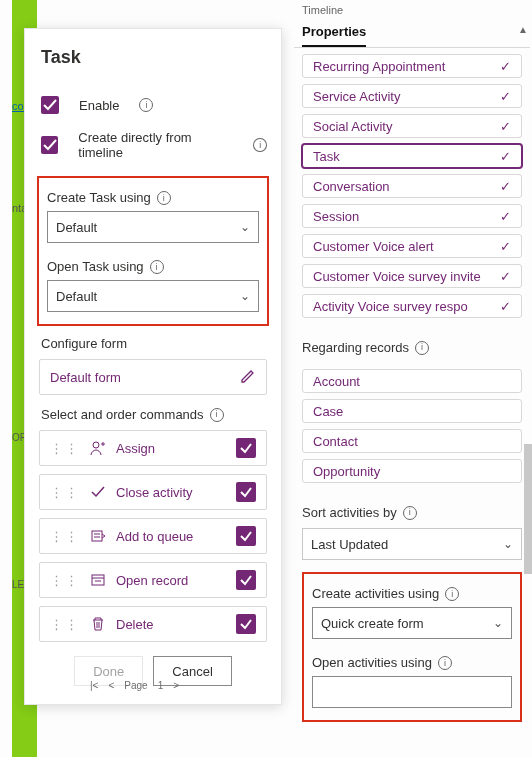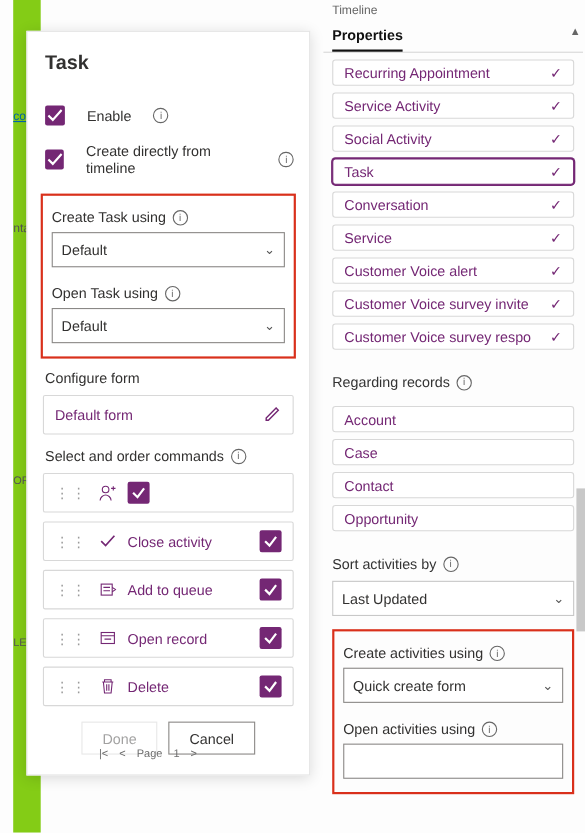--- a/index.html
+++ b/index.html
@@ -117,20 +117,21 @@
 
   <div class="cmd-row">
     <span class="grip">⋮⋮</span>
     <span class="cmd-ico">
         <svg width="16" height="16" viewBox="0 0 16 16">
           <circle cx="6" cy="5" r="3" stroke="#742774" fill="none"></circle>
           <path d="M1 15c0-3 3-5 5-5s5 2 5 5" stroke="#742774" fill="none"></path>
           <path d="M11 4h4M13 2v4" stroke="#742774" fill="none"></path>
         </svg>
       </span>
+    <span class="cmd-txt">Assign</span>
     <span class="cmd-chk">
         <svg width="14" height="12" viewBox="0 0 14 12">
           <path d="M2 6 L6 10 L12 2" stroke="#fff" stroke-width="2" fill="none"></path>
         </svg>
       </span>
   </div>
   <div class="cmd-row">
     <span class="grip">⋮⋮</span>
     <span class="cmd-ico">
         <svg width="16" height="16" viewBox="0 0 16 16">
@@ -225,33 +226,33 @@
     </div>
     <div class="pill selected">
       <span>Task</span>
       <span class="tick">✓</span>
     </div>
     <div class="pill">
       <span>Conversation</span>
       <span class="tick">✓</span>
     </div>
     <div class="pill">
-      <span>Service</span>
+      <span>Session</span>
       <span class="tick">✓</span>
     </div>
     <div class="pill">
       <span>Customer Voice alert</span>
       <span class="tick">✓</span>
     </div>
     <div class="pill">
       <span>Customer Voice survey invite</span>
       <span class="tick">✓</span>
     </div>
     <div class="pill">
-      <span>Customer Voice survey respo</span>
+      <span>Activity Voice survey respo</span>
       <span class="tick">✓</span>
     </div>
   </div>
 
   <div class="sect">
     <div class="lbl">
       <span>Regarding records</span>
       <span class="info-icon">i</span>
     </div>
   </div>

